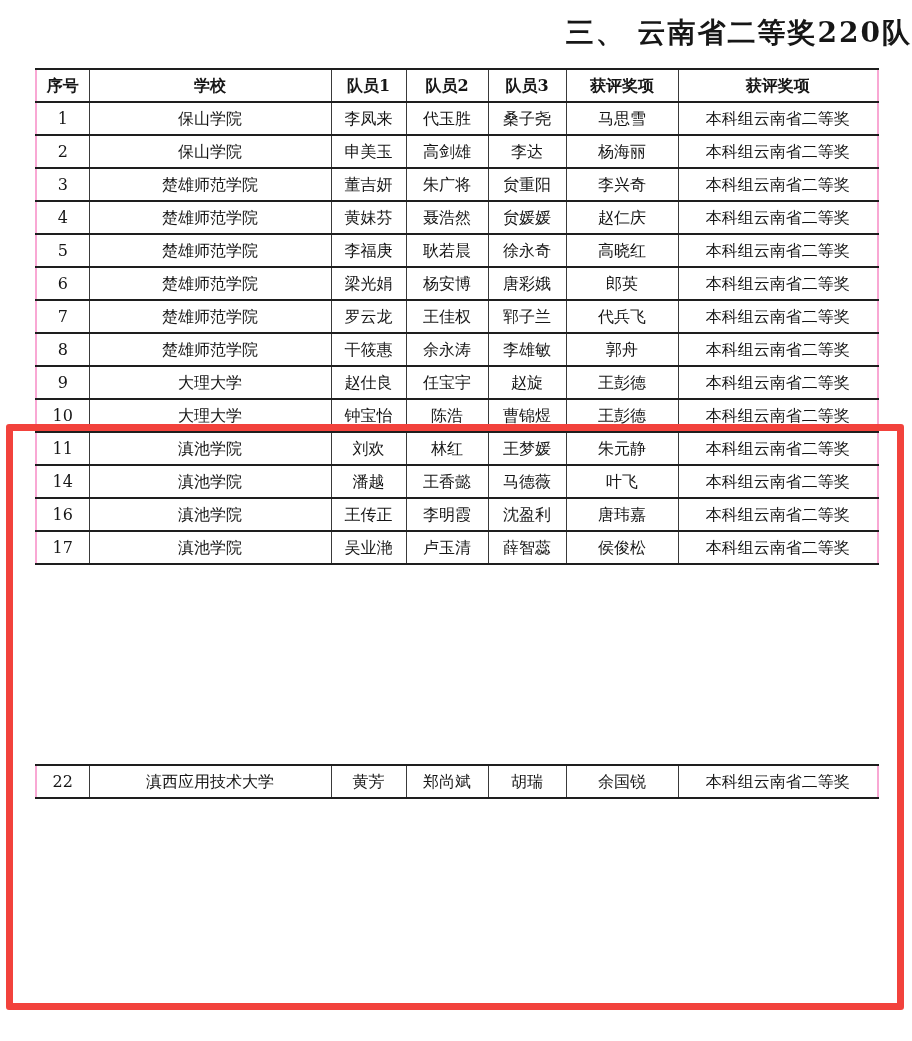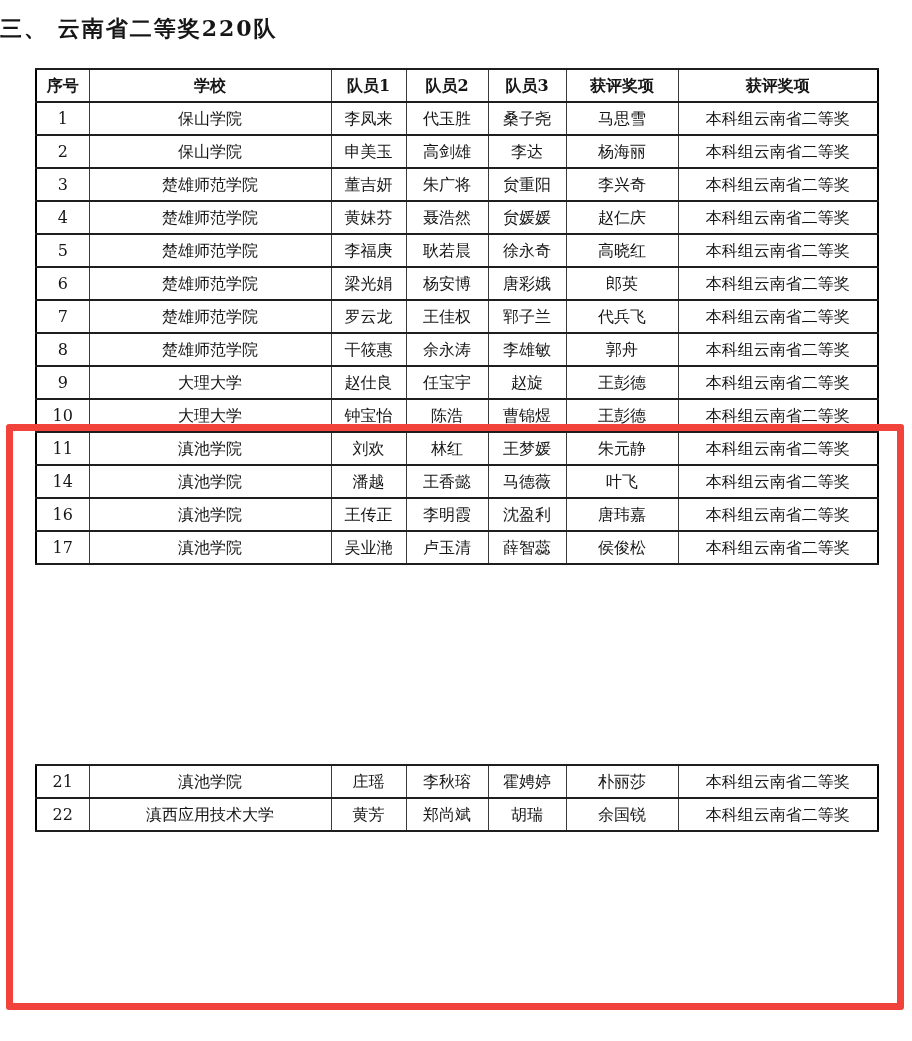--- a/index.html
+++ b/index.html
@@ -6,31 +6,31 @@
   .page{
     position:relative;
     width:912px;height:1041px;
     background:#ffffff;
     overflow:hidden;
     font-family:"DejaVu Serif","Liberation Serif",serif;
     color:#161616;
   }
   .title{
     margin:14px 0 16px 0;
-    text-align:left;
-    font-size:22px;
+    text-align:right;
+    font-size:28px;
     font-weight:bold;
     letter-spacing:2px;
   }
   .tablewrap{position:absolute;left:35px;top:68px;width:842px;}
   table.awards{
     border-collapse:collapse;
     table-layout:fixed;
     width:842px;
-    border:2px solid #000000;
+    border:2px solid #f9a8d4;
   }
   table.awards th, table.awards td{
     border-left:1px solid #3a3a3a;
     border-right:1px solid #3a3a3a;
     border-top:2px solid #1e1e1e;
     border-bottom:2px solid #1e1e1e;
     padding:0 2px;
     text-align:center;
     vertical-align:middle;
     font-size:16px;
@@ -227,29 +227,20 @@
         <col class="c-no">
           <col class="c-school">
           <col class="c-m1">
           <col class="c-m2">
         <col class="c-m3">
           <col class="c-adv">
           <col class="c-award">
       </colgroup>
       <tbody id="tbody-bottom">
           <tr>
-            <td>21</td>
-            <td>滇池学院</td>
-            <td>庄瑶</td>
-            <td>李秋瑢</td>
-            <td>霍娉婷</td>
-            <td>朴丽莎</td>
-            <td>本科组云南省二等奖</td>
-          </tr>
-          <tr>
             <td>22</td>
             <td>滇西应用技术大学</td>
             <td>黄芳</td>
             <td>郑尚斌</td>
             <td>胡瑞</td>
             <td>余国锐</td>
             <td>本科组云南省二等奖</td>
           </tr>
         </tbody>
     </table>

